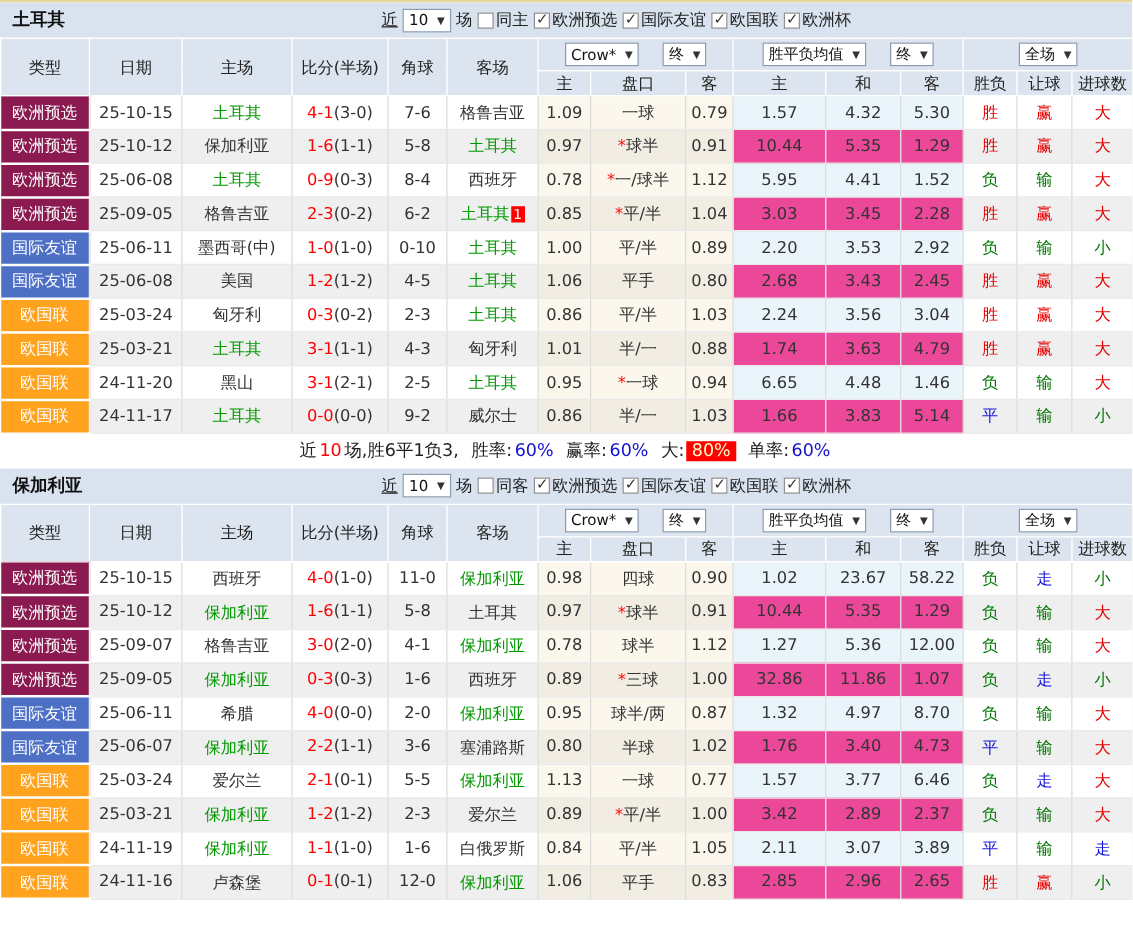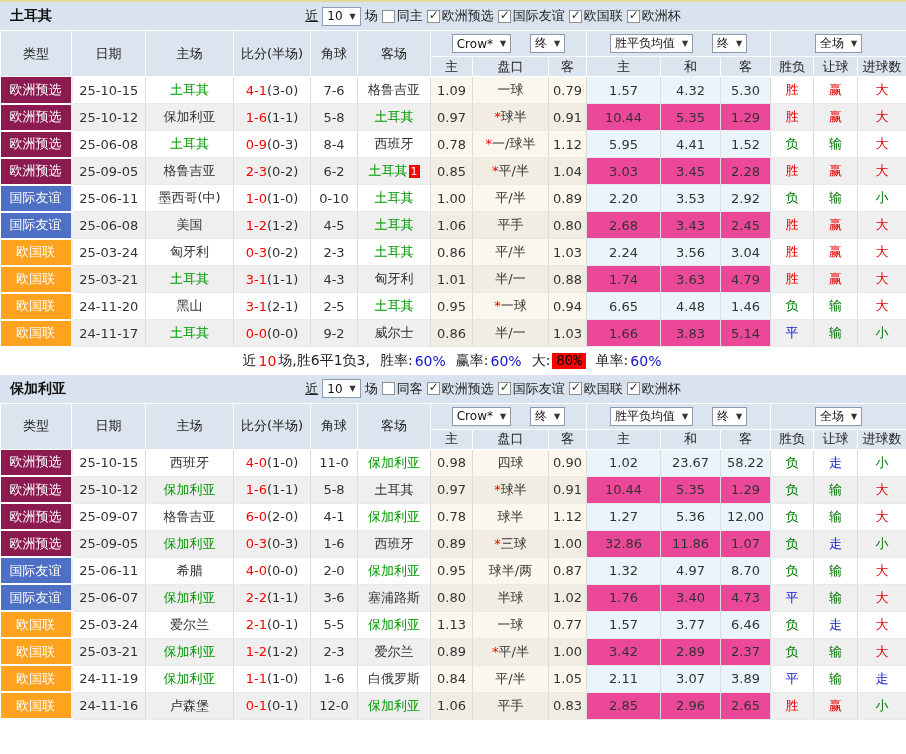--- a/index.html
+++ b/index.html
@@ -44,21 +44,21 @@
   .g { color:#090; }
   .star { color:#F00; }
   .badge { background:#F00; color:#fff; font-size:11px; padding:0 2px; margin-left:1px; }
 
   
   .summary { height:27px; display:flex; align-items:center; justify-content:center; font-size:14px; color:#222; background:#fff; }
   .summary span { margin-right:2px; }
   .summary .gap { margin-left:8px; }
   .blue { color:#1414CC; }
   .redtxt { color:#F00; }
-  .bigbox { background:#F00; color:#000000; padding:0 4px;font-family:Liberation Mono, monospace; }
+  .bigbox { background:#F00; color:#fef9c3; padding:0 4px; }
 </style>
 </head>
 <body>
 
 <div class="window">
 
 
   <div class="filter-row">
     <span class="team">土耳其</span>
     <div class="filter-controls">
@@ -453,21 +453,21 @@
     <td class="col-avg">5.35</td>
     <td class="col-avg">1.29</td>
     <td class="c-r1" style="color: rgb(0, 119, 0);">负</td>
     <td class="c-r2" style="color: rgb(0, 119, 0);">输</td>
     <td class="c-r3" style="color: rgb(230, 0, 0);">大</td>
   </tr>
         <tr class="odd">
     <td class="c-type" style="background: rgb(138, 26, 80);">欧洲预选</td>
     <td class="c-date">25-09-07</td>
     <td class="c-home">格鲁吉亚</td>
-    <td class="c-score"><span class="sc">6-0</span><span class="half">(2-0)</span></td>
+    <td class="c-score"><span class="sc">3-0</span><span class="half">(2-0)</span></td>
     <td class="c-corner">4-1</td>
     <td class="c-away"><span class="away-name g">保加利亚</span></td>
     <td class="col-crow">0.78</td>
     <td class="col-crow"><span class="star"></span><span>球半</span></td>
     <td class="col-crow">1.12</td>
     <td class="col-avg">1.27</td>
     <td class="col-avg">5.36</td>
     <td class="col-avg">12.00</td>
     <td class="c-r1" style="color: rgb(0, 119, 0);">负</td>
     <td class="c-r2" style="color: rgb(0, 119, 0);">输</td>

